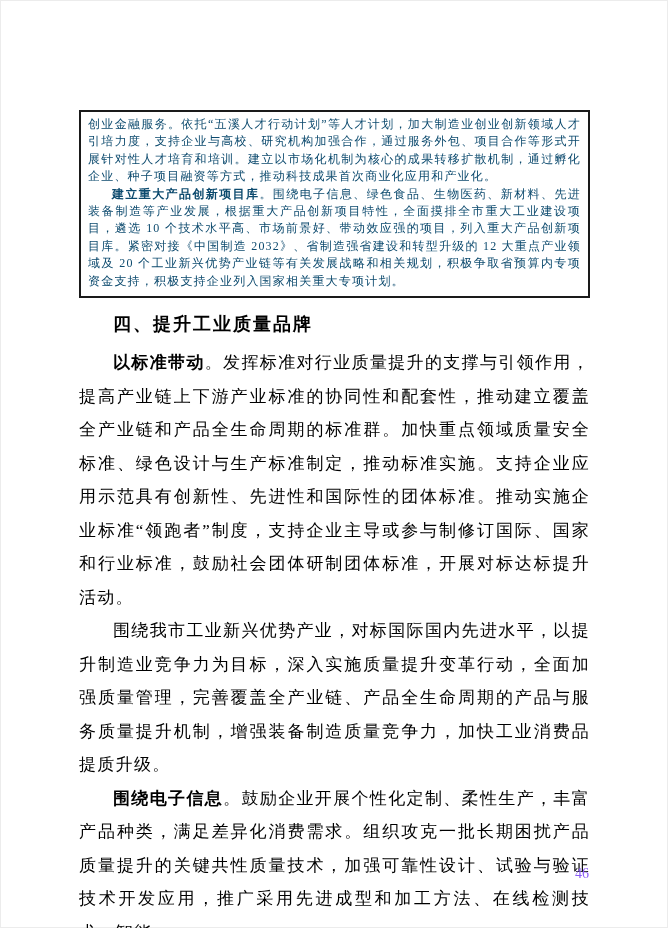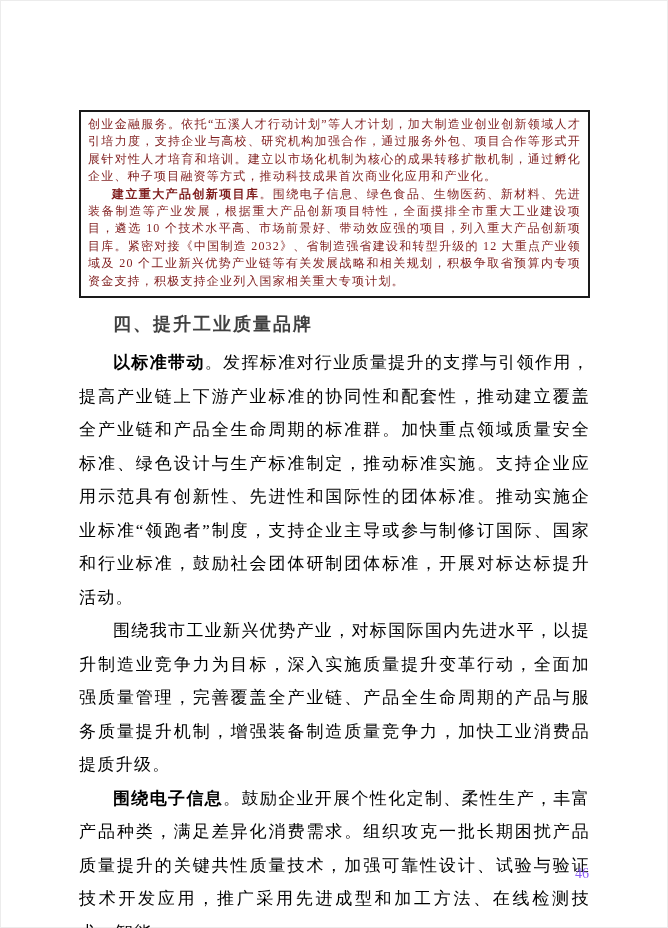--- a/index.html
+++ b/index.html
@@ -27,37 +27,37 @@
     border: 2px solid #1a1a1a;
     padding: 4px 7px 6px 7px;
     box-sizing: border-box;
   }
   .box-para {
     margin: 0;
     font-size: 12px;
     line-height: 17.4px;
     letter-spacing: 1.2px;
     text-align: justify;
-    color: #7f1d1d;
+    color: #0c4a6e;
     text-indent: 2em;
   }
   .box-para.no-indent {
     text-indent: 0;
   }
   .box-para .lead {
     font-weight: bold;
     font-family: Liberation Serif, serif;
   }
   .section-heading {
     margin: 14px 0 10px 0;
     padding-left: 34px;
     font-size: 18px;
     font-weight: bold;
     letter-spacing: 2px;
-    color: #404040;
+    color: #000000;
   }
   .body-para {
     margin: 0;
     font-size: 17px;
     line-height: 33.5px;
     letter-spacing: 1.3px;
     text-align: justify;
     text-indent: 2em;
     color: #000000;
   }

